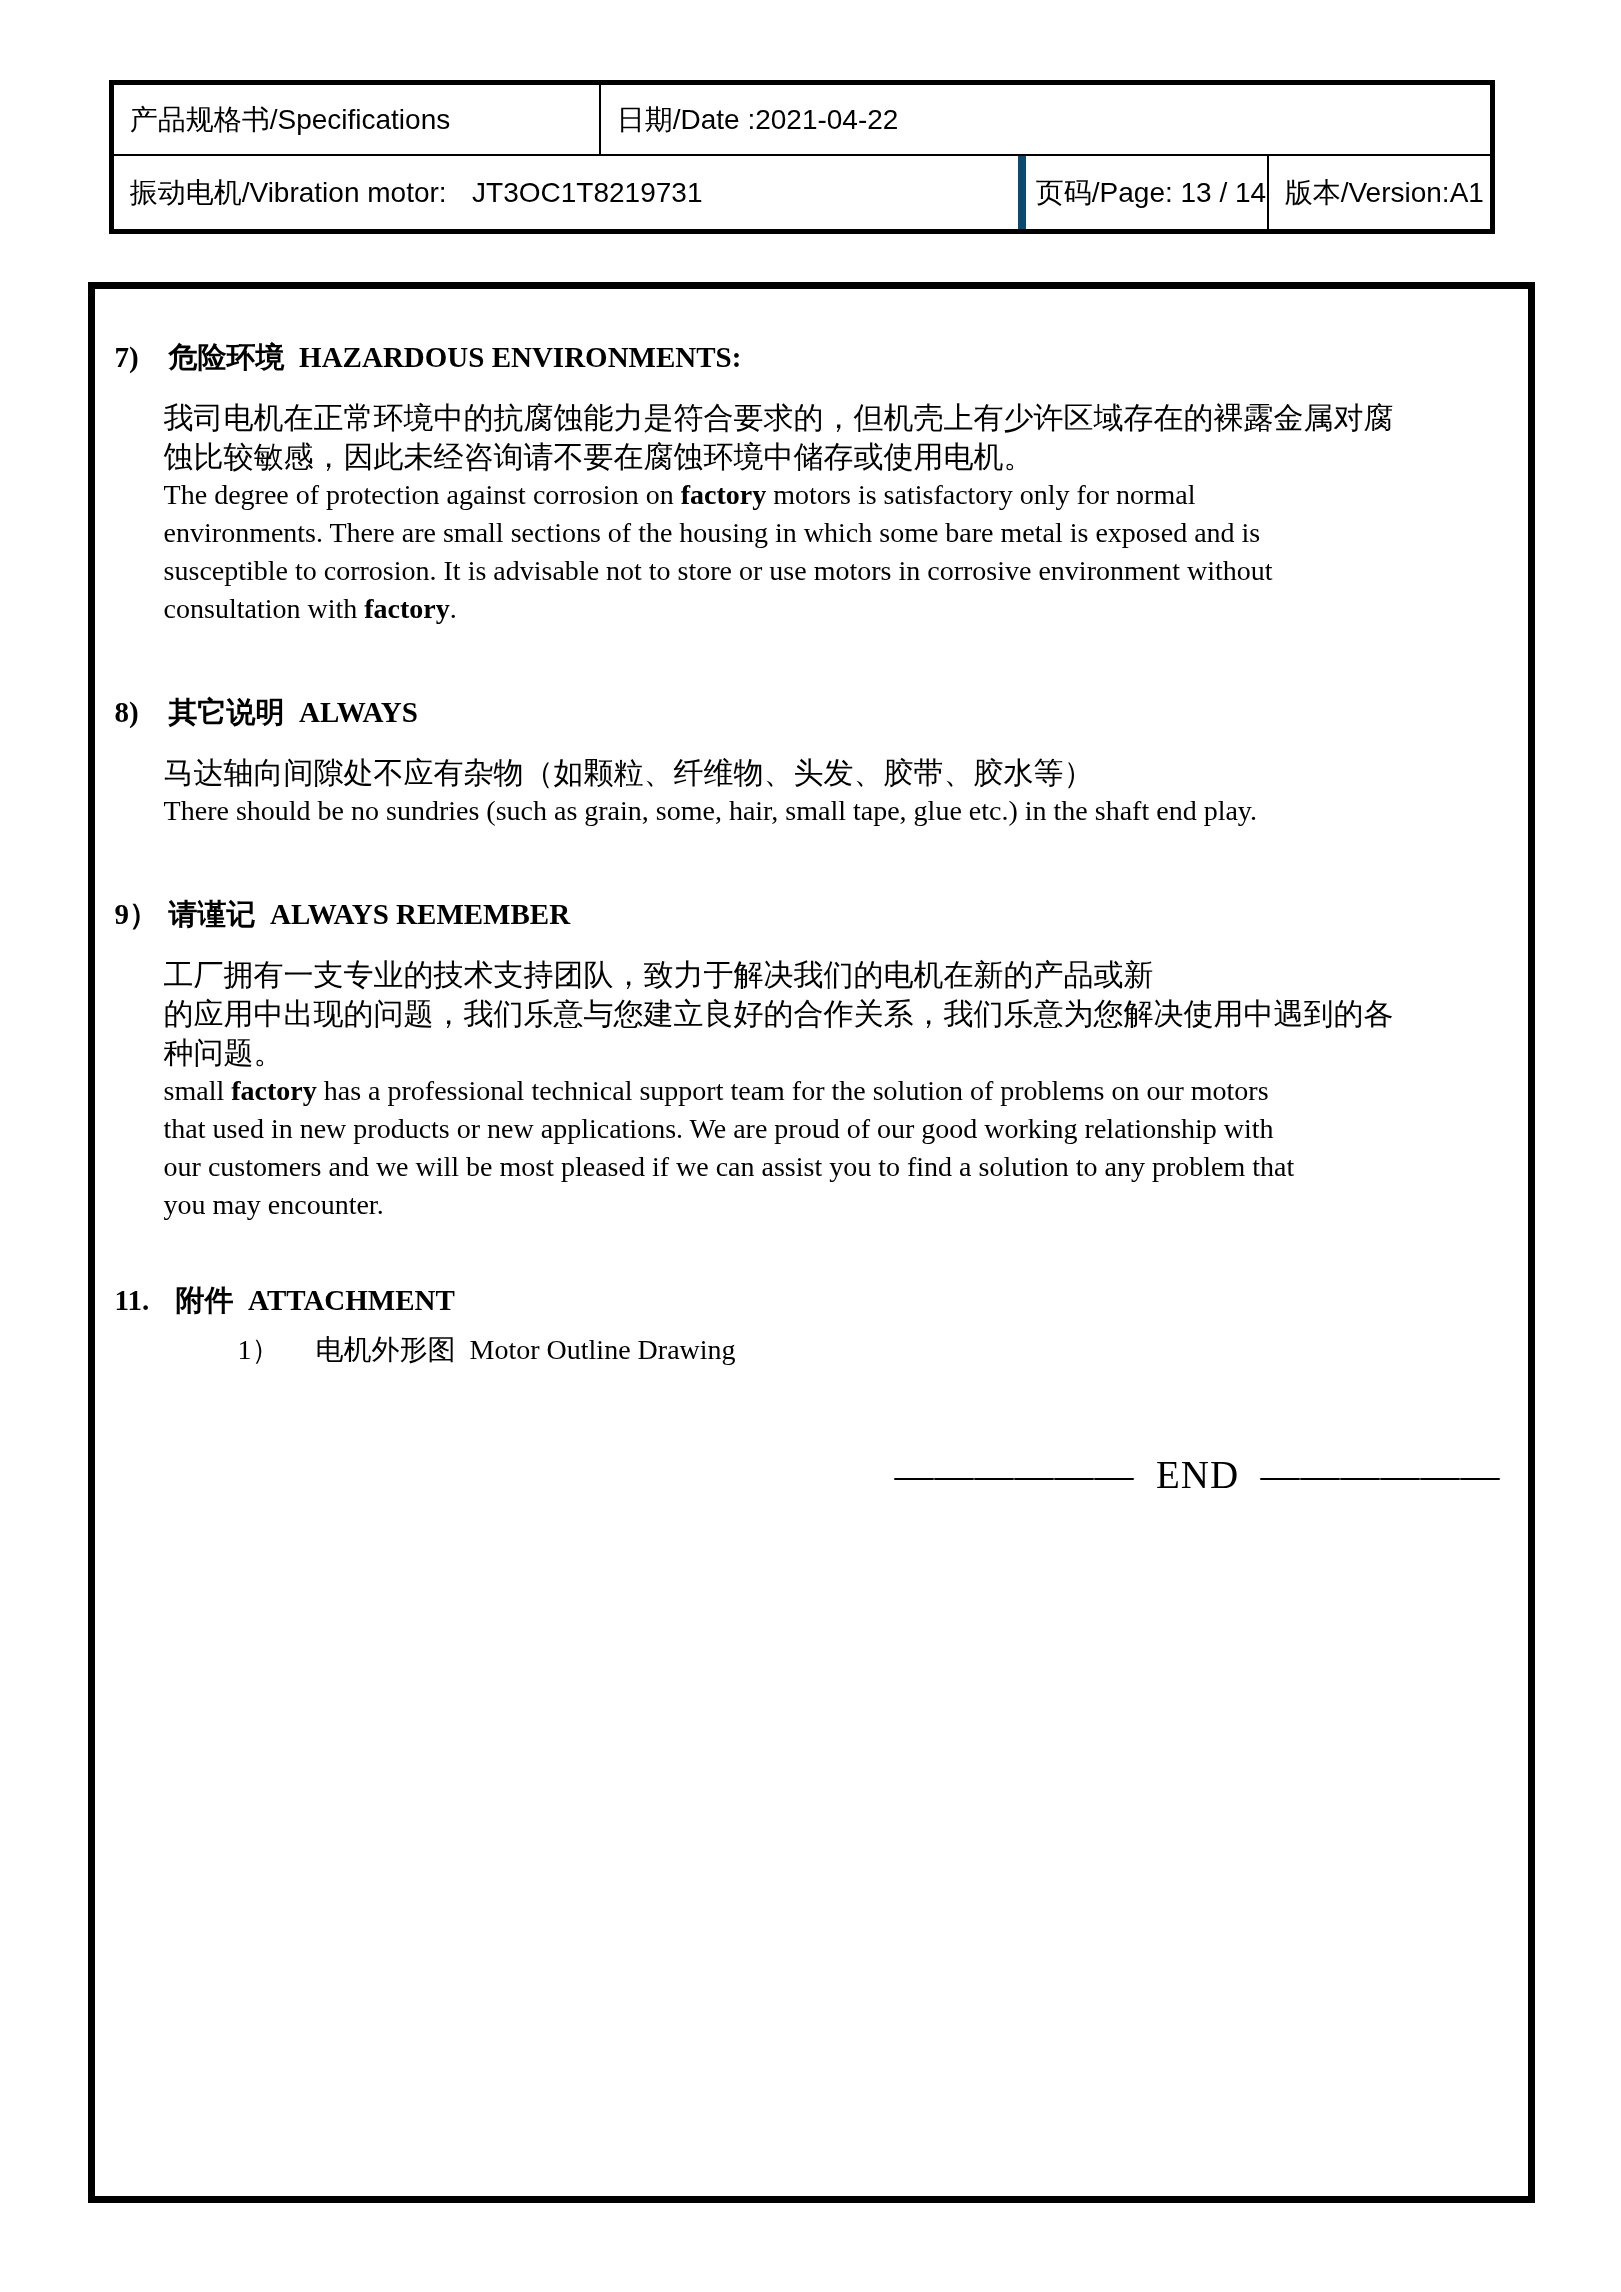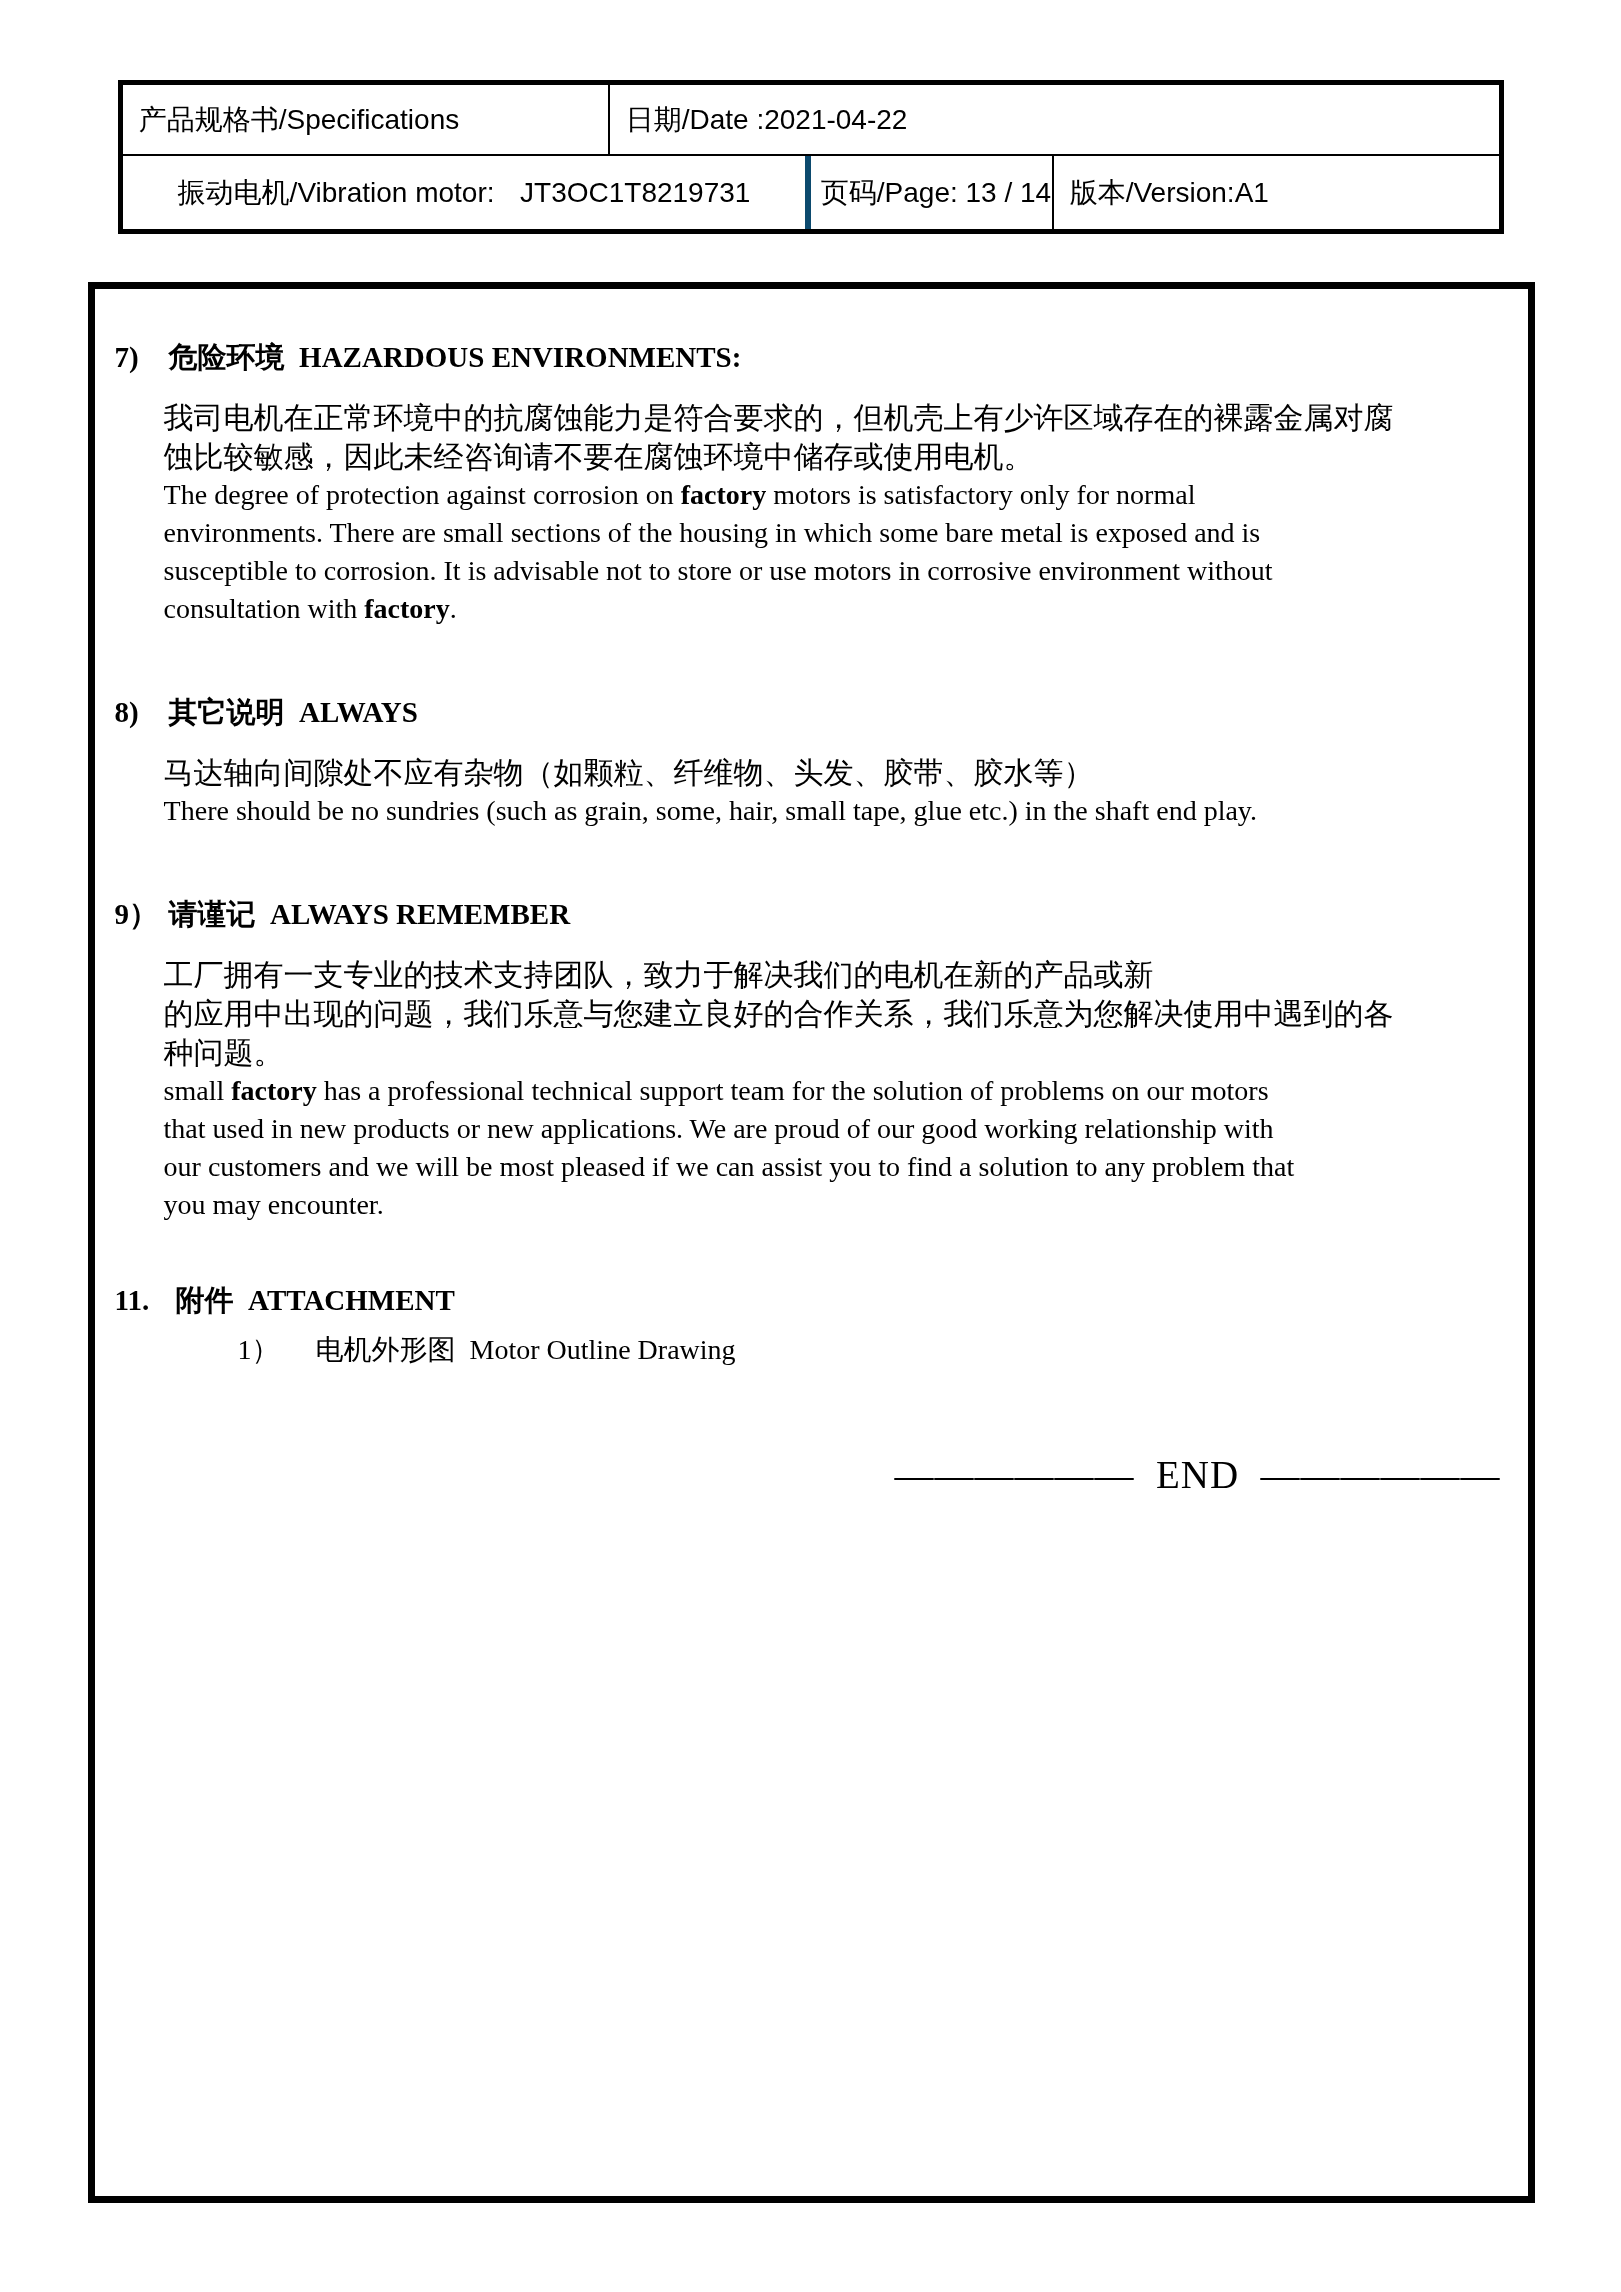--- a/index.html
+++ b/index.html
@@ -11,42 +11,42 @@
   body {
     width: 1621px;
     height: 2293px;
     position: relative;
     font-family: "Liberation Serif", "DejaVu Serif", serif;
   }
 
   
   .header-table {
     position: absolute;
-    left: 118px;
+    left: 109px;
     top: 80px;
     width: 1386px;
     box-sizing: border-box;
     border: 5.9px solid #000;
     font-family: "Liberation Sans", "DejaVu Sans", sans-serif;
     font-size: 28px;
   }
   .ht-row { display: flex; box-sizing: border-box; }
   .ht-row-1 { height: 71px; border-bottom: 2px solid #000; }
   .ht-row-2 { height: 73px; }
   .ht-cell {
     display: flex;
     align-items: center;
     box-sizing: border-box;
     padding: 0 15.7px;
     overflow: hidden;
     white-space: pre;
   }
   .ht-c11 { width: 487px; border-right: 2px solid #000; }
   .ht-c12 { flex: 1; }
-  .ht-c21 { width: 688px; border-right: 6px solid #0c4a6e; justify-content: center; }
+  .ht-c21 { width: 912px; border-right: 8px solid #0c4a6e; }
   .ht-c22 { width: 243px; border-right: 2px solid #000; padding: 0 9.8px; }
   .ht-c23 { flex: 1; justify-content: flex-start; }
   .ht-model { margin-left: 25.5px; }
 
   
   .content-frame {
     position: absolute;
     left: 88px;
     top: 282px;
     width: 1447px;

